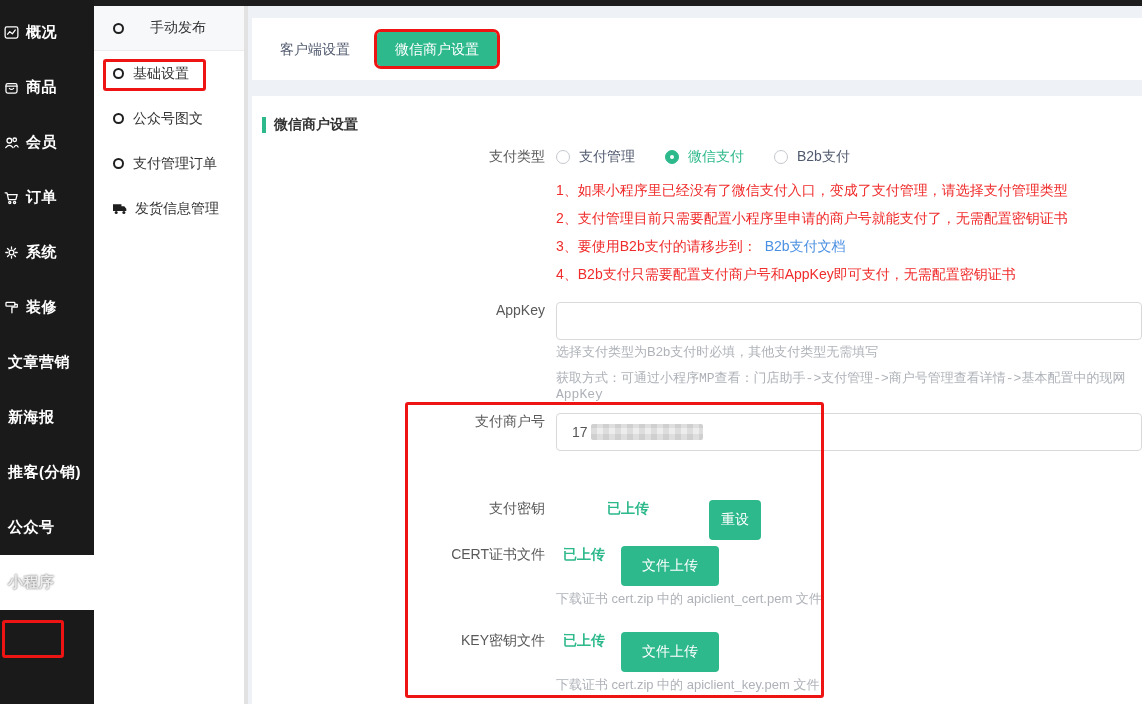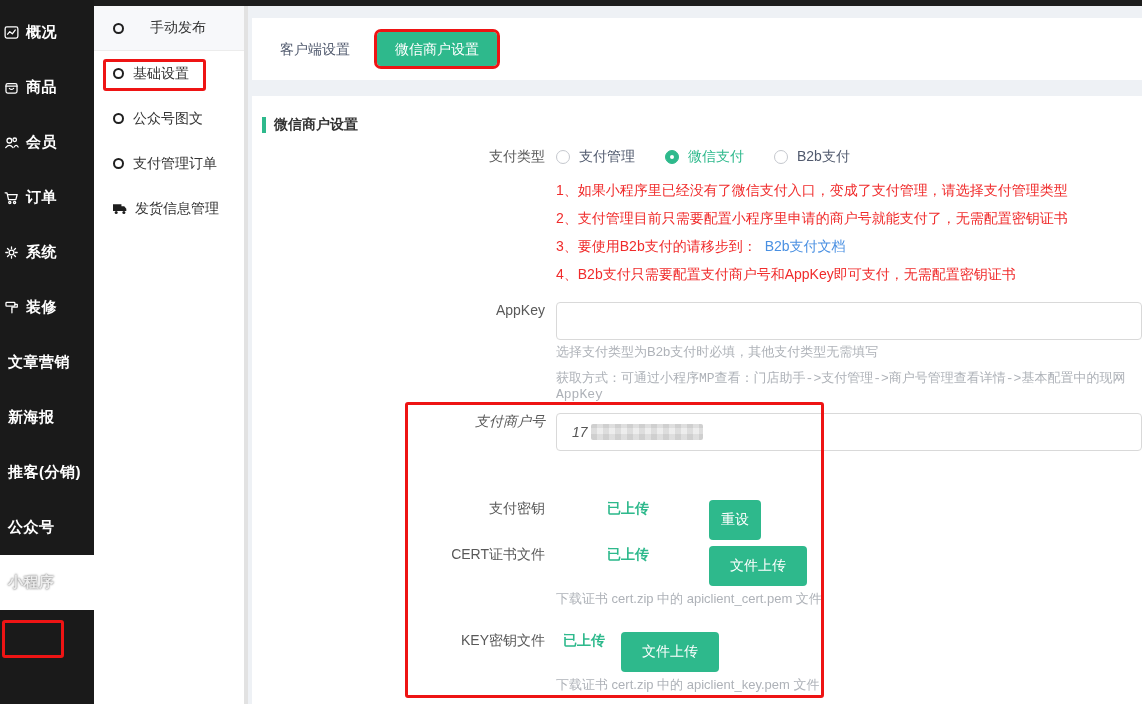--- a/index.html
+++ b/index.html
@@ -59,31 +59,31 @@
   .radio-opt.sel .rdot::after{content:""; position:absolute; left:4px; top:4px; width:4px; height:4px; border-radius:50%; background:#fff;}
   .radio-opt.sel{color:var(--accent);}
 
   .notes{position:absolute; left:304px; top:80px; font-size:14px; color:var(--note-red); line-height:28px;}
   .notes a{color:var(--link-blue); text-decoration:none; margin-left:8px; cursor:pointer;}
 
   .inputbox{height:38px; border:1px solid #d9d9d9; border-radius:4px; background:#fff;
             flex:1; font-size:14px; color:#555; padding:0 15px; outline:none; display:flex; align-items:center;}
   input.inputbox{display:block; line-height:36px;}
   .appkey-row{top:206px; height:38px;}
-  .merchant-row{top:317px; height:50px;font-style:italic;}
+  .merchant-row{top:317px; height:50px;}
   .f-help{position:absolute; left:304px; font-size:13px; color:#aeb2b8;}
   .help1{top:247px;} .help2{top:273px;font-family:Liberation Mono, monospace;}
   .help-cert{top:494px;} .help-key{top:580px;}
 
   .mosaic{display:inline-block; width:112px; height:16px; margin-left:3px; border-radius:2px; background-color:#efefef;
           background-image:repeating-linear-gradient(90deg, rgba(0,0,0,.08) 0 6px, rgba(0,0,0,.01) 6px 12px),
                            repeating-linear-gradient(0deg, rgba(0,0,0,.06) 0 6px, rgba(255,255,255,.05) 6px 12px);}
 
   .status-row{height:38px;}
-  .paykey-row{top:404px;gap:44px;} .cert-row{top:450px;gap:44px;} .key-row{top:536px;}
+  .paykey-row{top:404px;gap:44px;} .cert-row{top:450px;} .key-row{top:536px;}
   .f-status{margin-left:7px; margin-right:16px; font-size:14px; font-weight:700; color:var(--accent);}
   .btn{background:var(--accent); border:none; color:#fff; font-size:14px; height:40px; border-radius:4px;
        display:inline-flex; align-items:center; justify-content:center; cursor:pointer; font-family:inherit;}
   .btn-reset{width:52px;}
   .btn-upload{padding:0 21px;}
 
   .anno-form{position:absolute; left:153px; top:306px; width:419px; height:296px;
              border:3px solid var(--annotation-red); border-radius:3px; z-index:5; pointer-events:none;}
 </style>
 </head>

